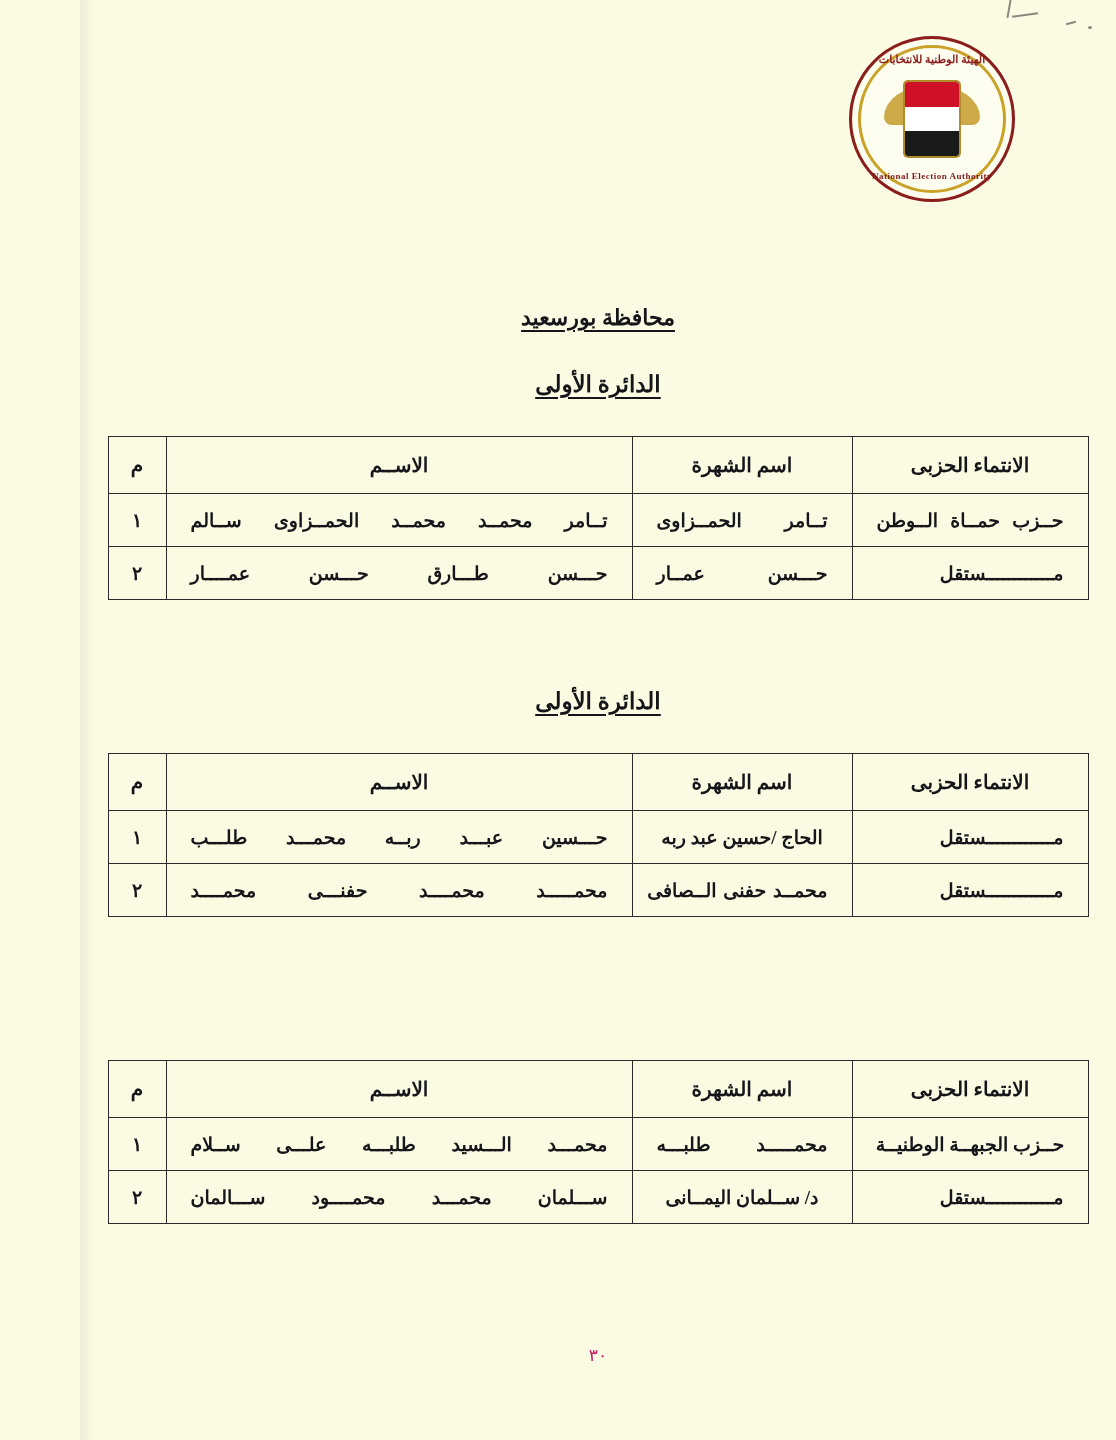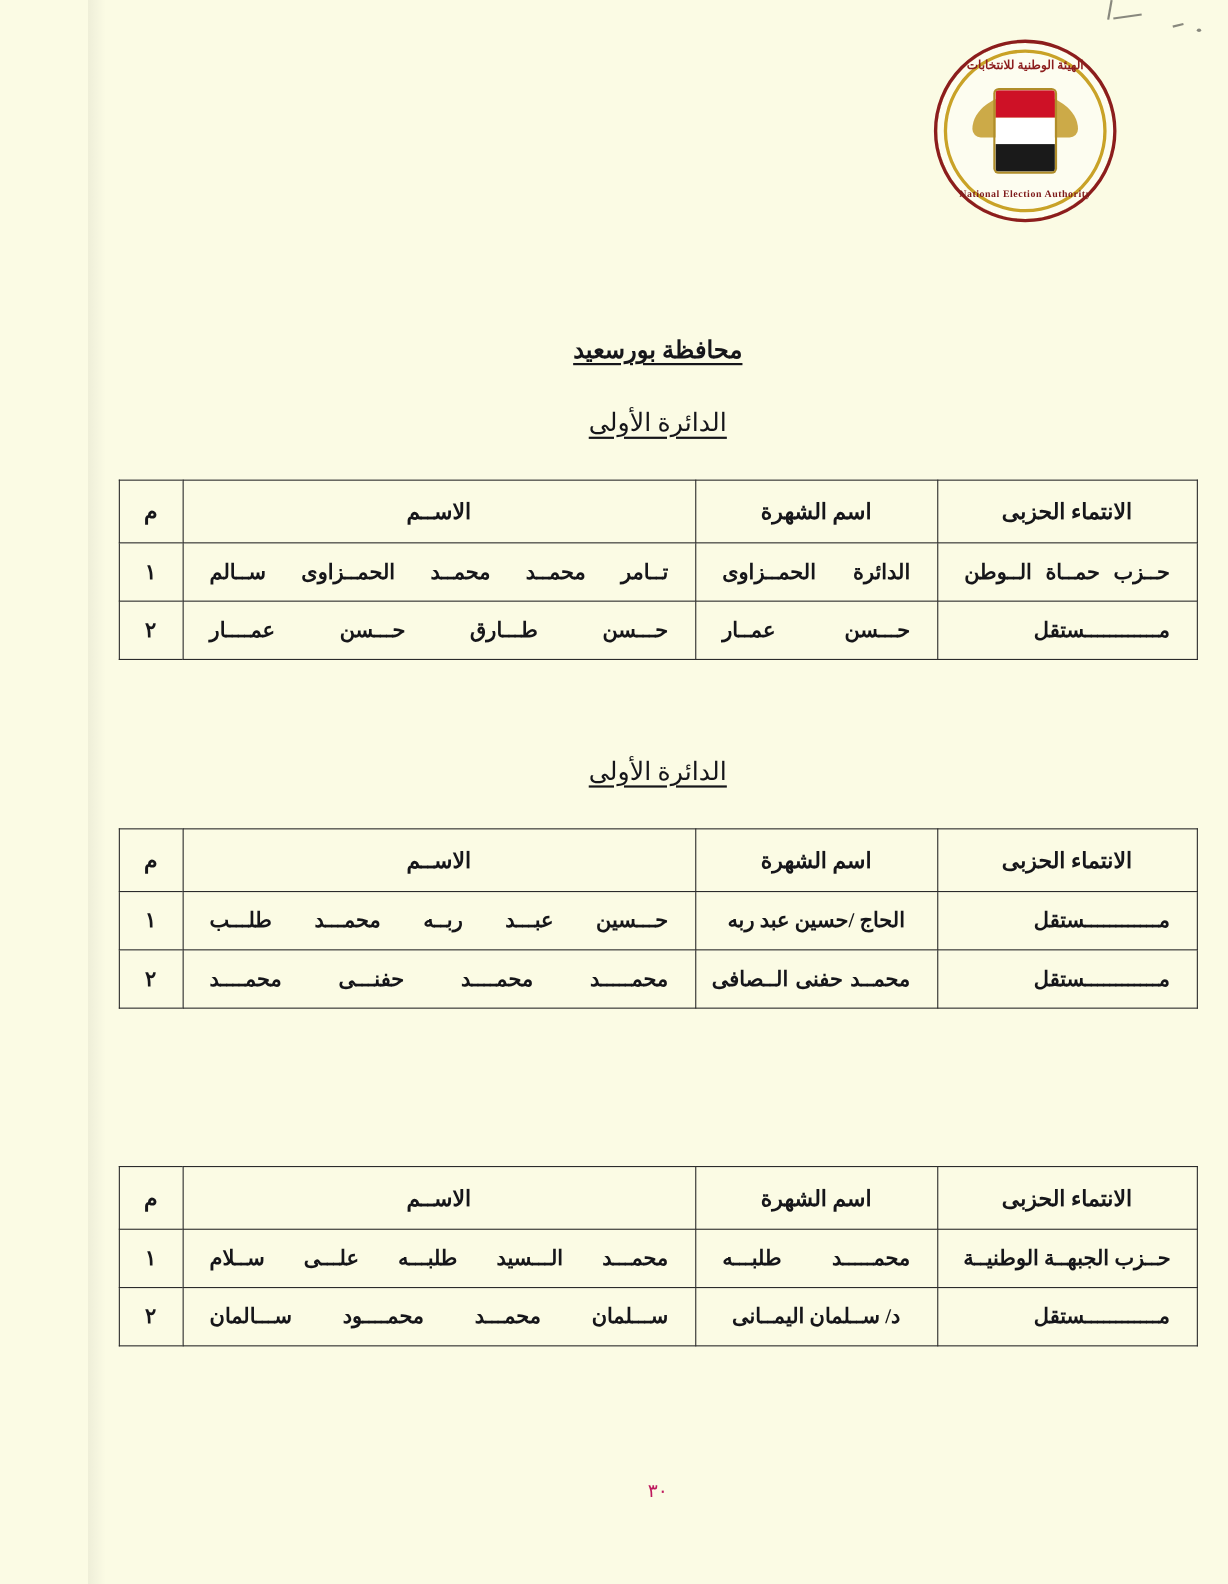--- a/index.html
+++ b/index.html
@@ -112,21 +112,21 @@
     text-align: center;
     font-size: 22px;
     font-weight: bold;
     text-decoration: underline;
     text-underline-offset: 5px;
     letter-spacing: 0px;
   }
   .district-heading {
     text-align: center;
     font-size: 23px;
-    font-weight: normal;
+    font-weight: bold;
     text-decoration: underline;
     text-underline-offset: 5px;
   }
 
   
   table.cand {
     border-collapse: collapse;
     width: 980px;
     margin: 0 auto;
     table-layout: fixed;
@@ -244,21 +244,21 @@
               <span>م</span>
             </th>
         </tr>
       </thead>
       <tbody>
         <tr>
           <td class="spread">
               <span>حــزب حمــاة الــوطن</span>
             </td>
           <td class="spread">
-              <span>الدائرة الحمــزاوى</span>
+              <span>تــامر الحمــزاوى</span>
             </td>
           <td class="spread">
               <span>تــامر محمــد محمــد الحمــزاوى ســالم</span>
             </td>
           <td class="center">
               <span>١</span>
             </td>
         </tr>
         <tr>
           <td class="spread">

